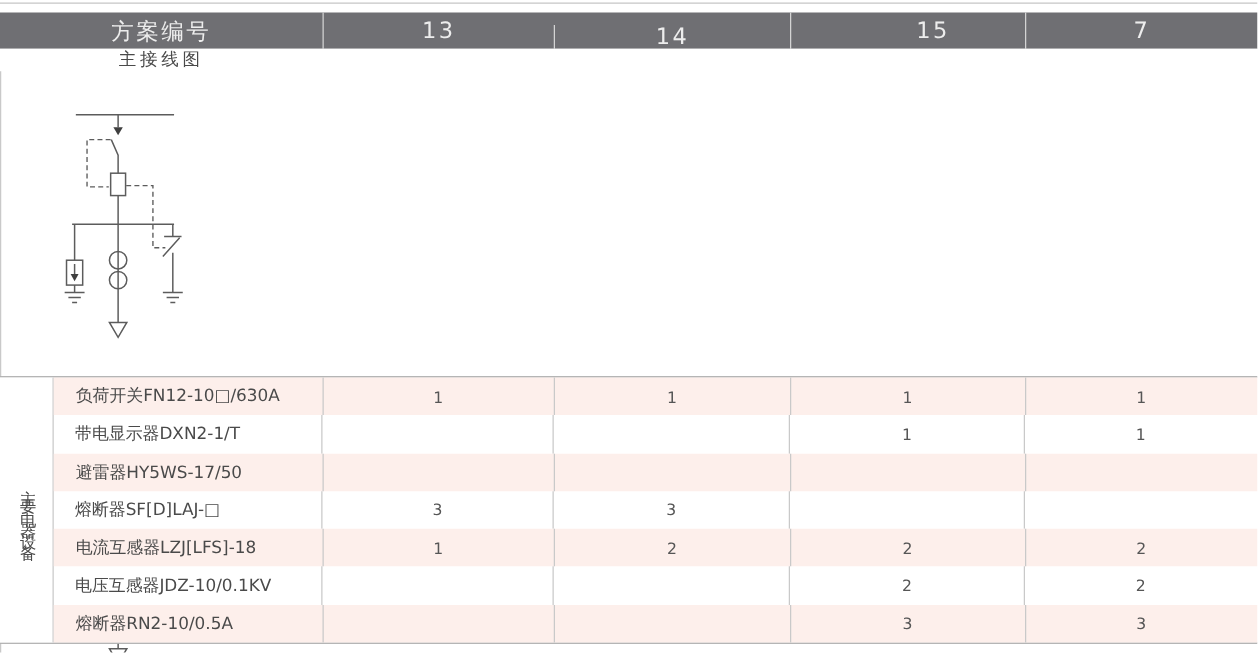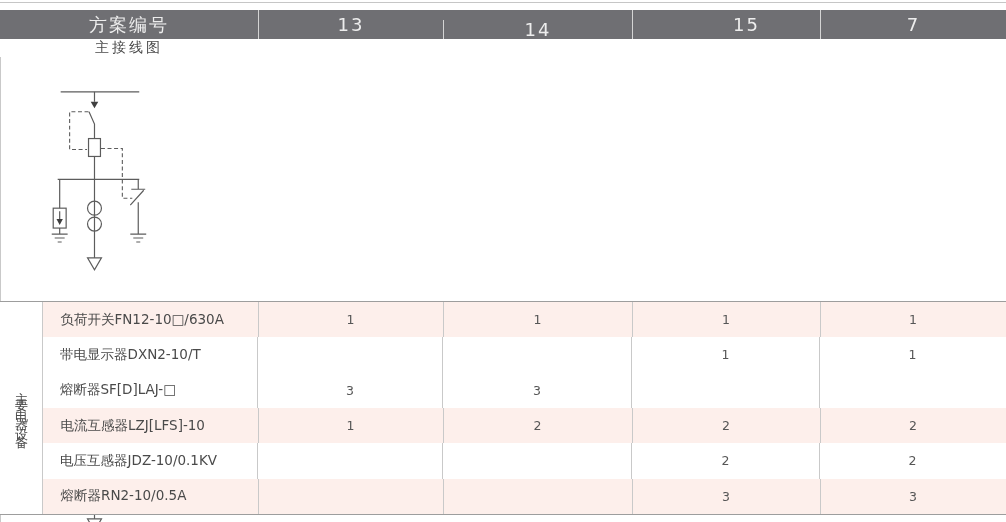--- a/index.html
+++ b/index.html
@@ -242,38 +242,45 @@
 
       <div class="equip-row pink">
         <div class="equip-name">负荷开关FN12-10□/630A</div>
         <div class="equip-val ev1">1</div>
         <div class="equip-val ev2">1</div>
         <div class="equip-val ev3">1</div>
         <div class="equip-val ev4">1</div>
       </div>
 
       <div class="equip-row">
-        <div class="equip-name">带电显示器DXN2-10/T</div>
+        <div class="equip-name">带电显示器DXN2-1/T</div>
         <div class="equip-val ev1"></div>
         <div class="equip-val ev2"></div>
         <div class="equip-val ev3">1</div>
         <div class="equip-val ev4">1</div>
       </div>
 
+      <div class="equip-row pink">
+        <div class="equip-name">避雷器HY5WS-17/50</div>
+        <div class="equip-val ev1"></div>
+        <div class="equip-val ev2"></div>
+        <div class="equip-val ev3"></div>
+        <div class="equip-val ev4"></div>
+      </div>
 
       <div class="equip-row">
         <div class="equip-name">熔断器SF[D]LAJ-□</div>
         <div class="equip-val ev1">3</div>
         <div class="equip-val ev2">3</div>
         <div class="equip-val ev3"></div>
         <div class="equip-val ev4"></div>
       </div>
 
       <div class="equip-row pink">
-        <div class="equip-name">电流互感器LZJ[LFS]-10</div>
+        <div class="equip-name">电流互感器LZJ[LFS]-18</div>
         <div class="equip-val ev1">1</div>
         <div class="equip-val ev2">2</div>
         <div class="equip-val ev3">2</div>
         <div class="equip-val ev4">2</div>
       </div>
 
       <div class="equip-row">
         <div class="equip-name">电压互感器JDZ-10/0.1KV</div>
         <div class="equip-val ev1"></div>
         <div class="equip-val ev2"></div>

